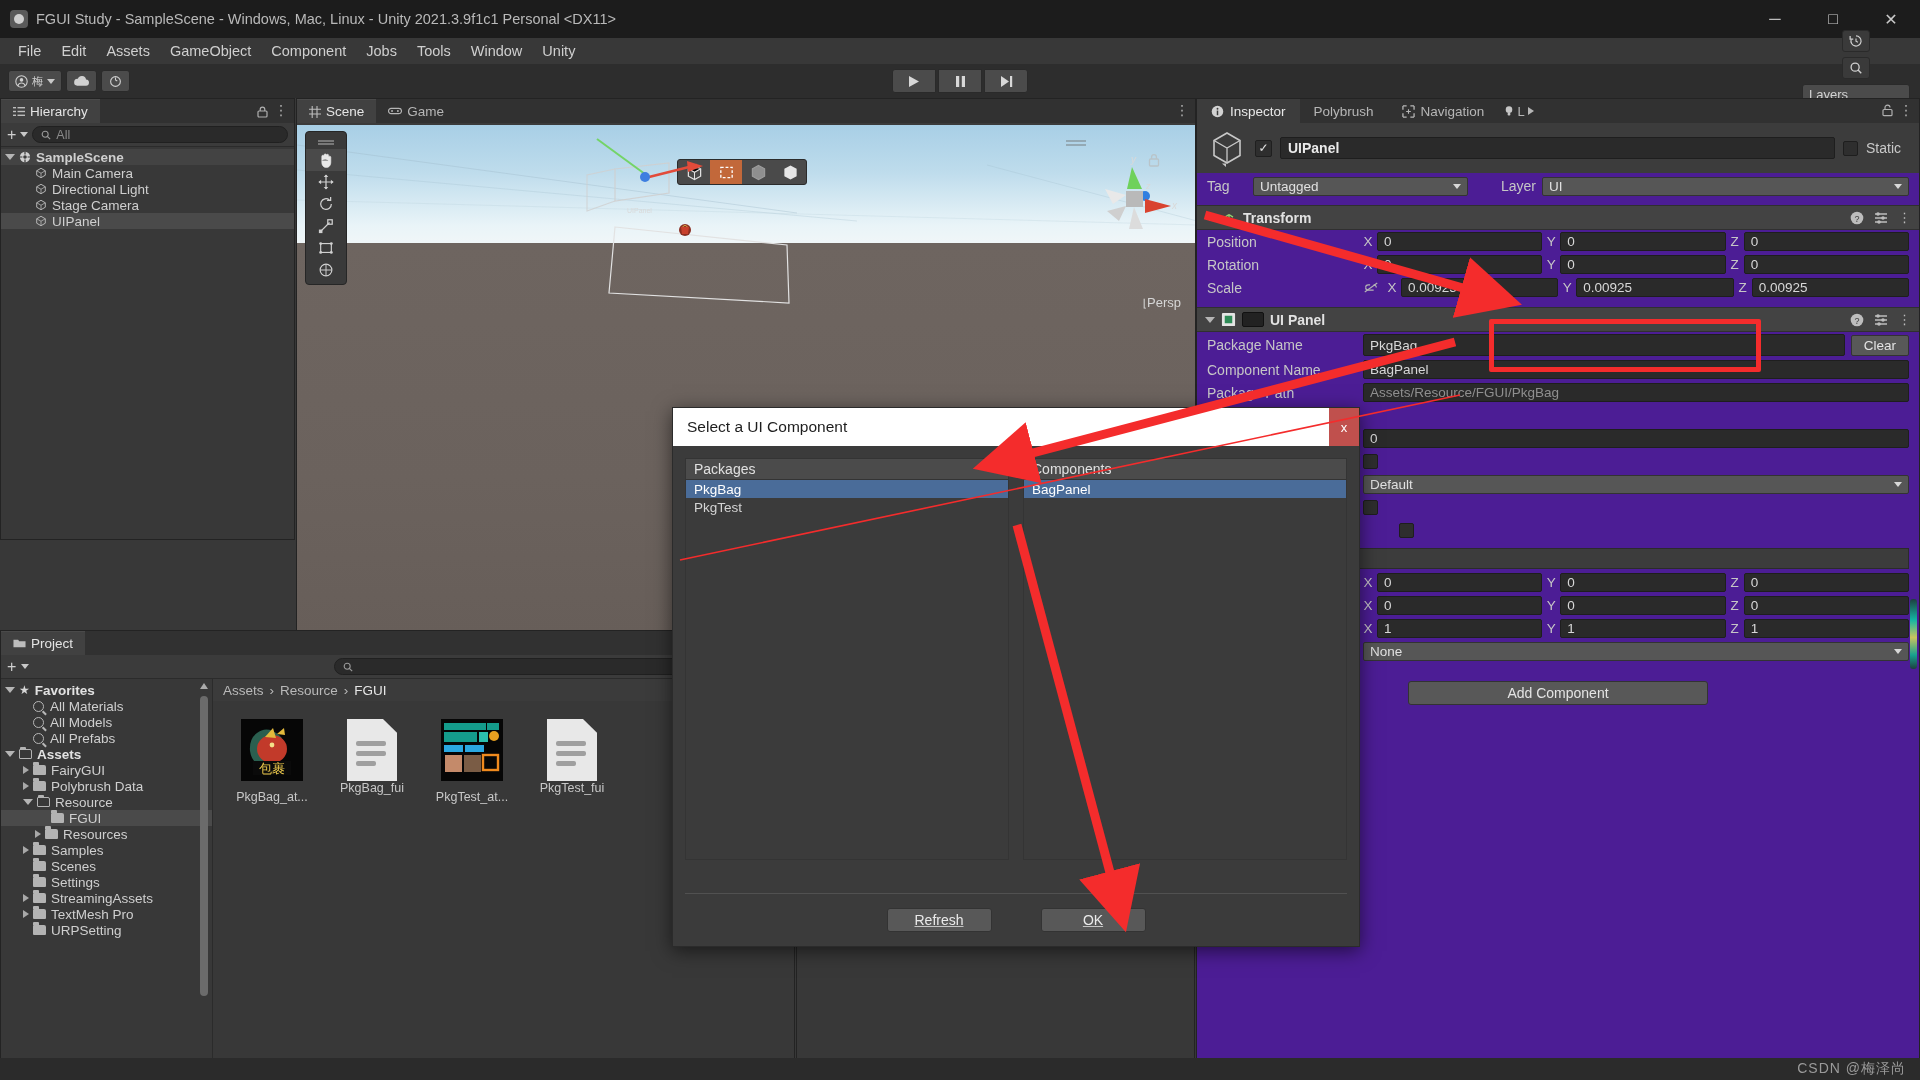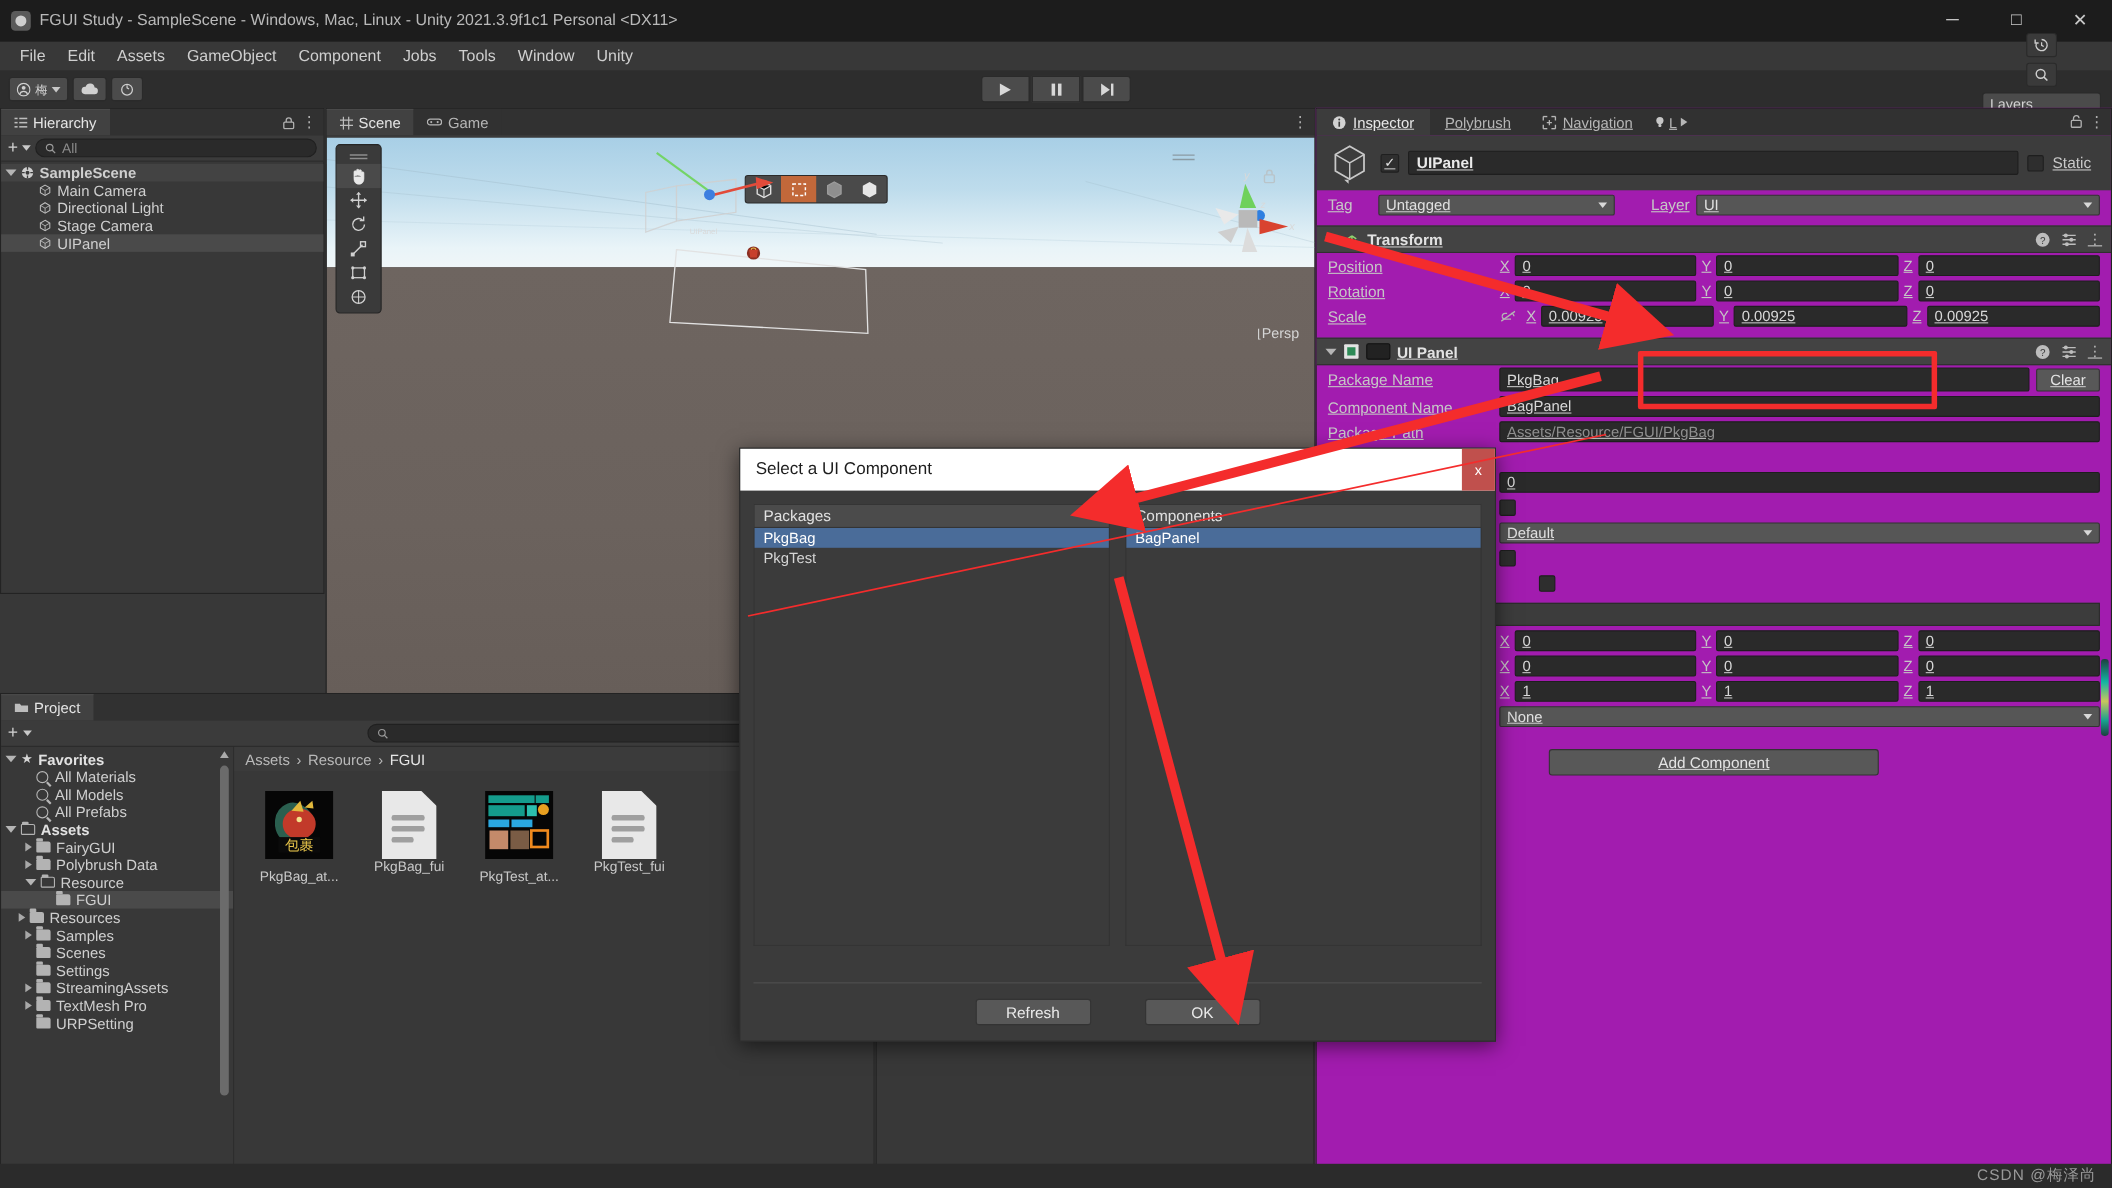--- a/index.html
+++ b/index.html
@@ -111,21 +111,21 @@
   .doc-ic i{ position:absolute; left:9px; height:5px; background:#9f9f9f; border-radius:2px; display:block;}
   .proj-slider{ position:absolute; right:18px; bottom:12px; width:110px; height:4px; background:#2b2b2b; border-radius:2px;}
   .proj-slider b{ position:absolute; left:48px; top:-4px; width:12px;height:12px;border-radius:50%;background:#b0b0b0;}
 
   
   #console{ left:796px; top:630px; width:399px; height:450px; background:#383838;}
   .cons-bar{ height:24px; background:#3b3b3b; display:flex;align-items:center;justify-content:flex-end;gap:10px;padding:0 10px; font-size:13px;color:#bdbdbd; border-bottom:1px solid #2b2b2b;}
   .cons-bar span{ display:flex;align-items:center;gap:4px;}
 
   
-  #inspector{ left:1196px; top:98px; width:724px; height:982px; background:#a21caf;text-decoration:underline;}
+  #inspector{ left:1196px; top:98px; width:724px; height:982px; background:#4c1d95;}
   .insp-tabs{ height:24px; background:#313131; display:flex; align-items:center; position:relative;}
   .itab{ height:24px; padding:0 14px; display:flex;align-items:center;gap:6px;font-size:13.5px;color:#b6b6b6;}
   .itab.active{ background:#3c3c3c;color:#e8e8e8;}
   .insp-head{ height:50px; display:flex; align-items:center; padding:0 10px; gap:8px; background:#3c3c3c;}
   .cubebig{ width:40px;height:40px;flex:none;}
   .chk{ width:17px;height:17px;background:#2e2e2e;border:1px solid #1f1f1f;border-radius:2px;display:flex;align-items:center;justify-content:center;color:#e2e2e2;font-size:12px;}
   .namefield{ flex:1; height:22px; background:#2a2a2a;border:1px solid #1e1e1e;border-radius:2px; display:flex;align-items:center;padding:0 7px;color:#eaeaea;font-weight:bold;font-size:14px;}
   .row{ display:flex; align-items:center; height:23px; padding:0 10px; gap:6px; font-size:14px; }
   .row .lbl{ width:150px; color:#c6c6c6; white-space:nowrap; overflow:hidden;}
   .field{ height:19px; background:#2a2a2a;border:1px solid #1e1e1e;border-radius:2px;display:flex;align-items:center;padding:0 6px;color:#d8d8d8;font-size:13.5px;}
@@ -154,21 +154,21 @@
   .modal-close{ position:absolute; right:0; top:0; width:30px;height:38px; background:#c0504d; color:#fff; display:flex;align-items:center;justify-content:center;font-size:13px;}
   .modal-body{ position:absolute; left:0;right:0; top:38px; bottom:0; padding:12px;}
   .lists{ display:flex; gap:14px; }
   .listcol{ flex:1; }
   .listhdr{ height:22px; background:#4b4b4b; border:1px solid #343434; display:flex;align-items:center;padding:0 8px; color:#e0e0e0; font-size:14px;}
   .listbody{ height:380px; background:#3b3b3b; border:1px solid #343434; border-top:none;}
   .litem{ height:18px; display:flex;align-items:center;padding:0 8px; font-size:13.5px; color:#d4d4d4;}
   .litem.sel{ background:#4a6c99; color:#fff;}
   .modal-foot{ position:absolute; left:12px; right:12px; bottom:14px; }
   .footline{ border-top:1px solid #515151; margin-bottom:14px;}
-  .mbtns{ display:flex; justify-content:center; gap:49px;}
+  .mbtns{ display:flex; justify-content:center; gap:49px;text-decoration:underline;}
   .mbtn{ width:105px;height:24px;background:#585858;border:1px solid #333;border-radius:3px;
          display:flex;align-items:center;justify-content:center;color:#eaeaea;font-size:14px;}
 
   
   .arrows{ position:absolute; inset:0; pointer-events:none; }
 
   
   .statusbar{ position:absolute; left:0; bottom:0; width:1920px; height:22px; background:#2b2b2b; }
   .watermark{ position:absolute; right:14px; bottom:2px; color:#9a9a9a; font-size:14px; letter-spacing:1px;}
 </style>
@@ -667,21 +667,21 @@
             <div class="tree-row" style="padding-left: 22px;">
               <span class="tri-d"></span>
               <span class="folder open"></span>
               <span style="">Resource</span>
             </div>
             <div class="tree-row sel" style="padding-left: 40px;">
               <span style="width:10px;display:inline-block"></span>
               <span class="folder"></span>
               <span style="">FGUI</span>
             </div>
-            <div class="tree-row" style="padding-left: 16px;">
+            <div class="tree-row" style="padding-left: 34px;">
               <span class="tri-r"></span>
               <span class="folder"></span>
               <span style="">Resources</span>
             </div>
             <div class="tree-row" style="padding-left: 22px;">
               <span class="tri-r"></span>
               <span class="folder"></span>
               <span style="">Samples</span>
             </div>
             <div class="tree-row" style="padding-left: 22px;">

